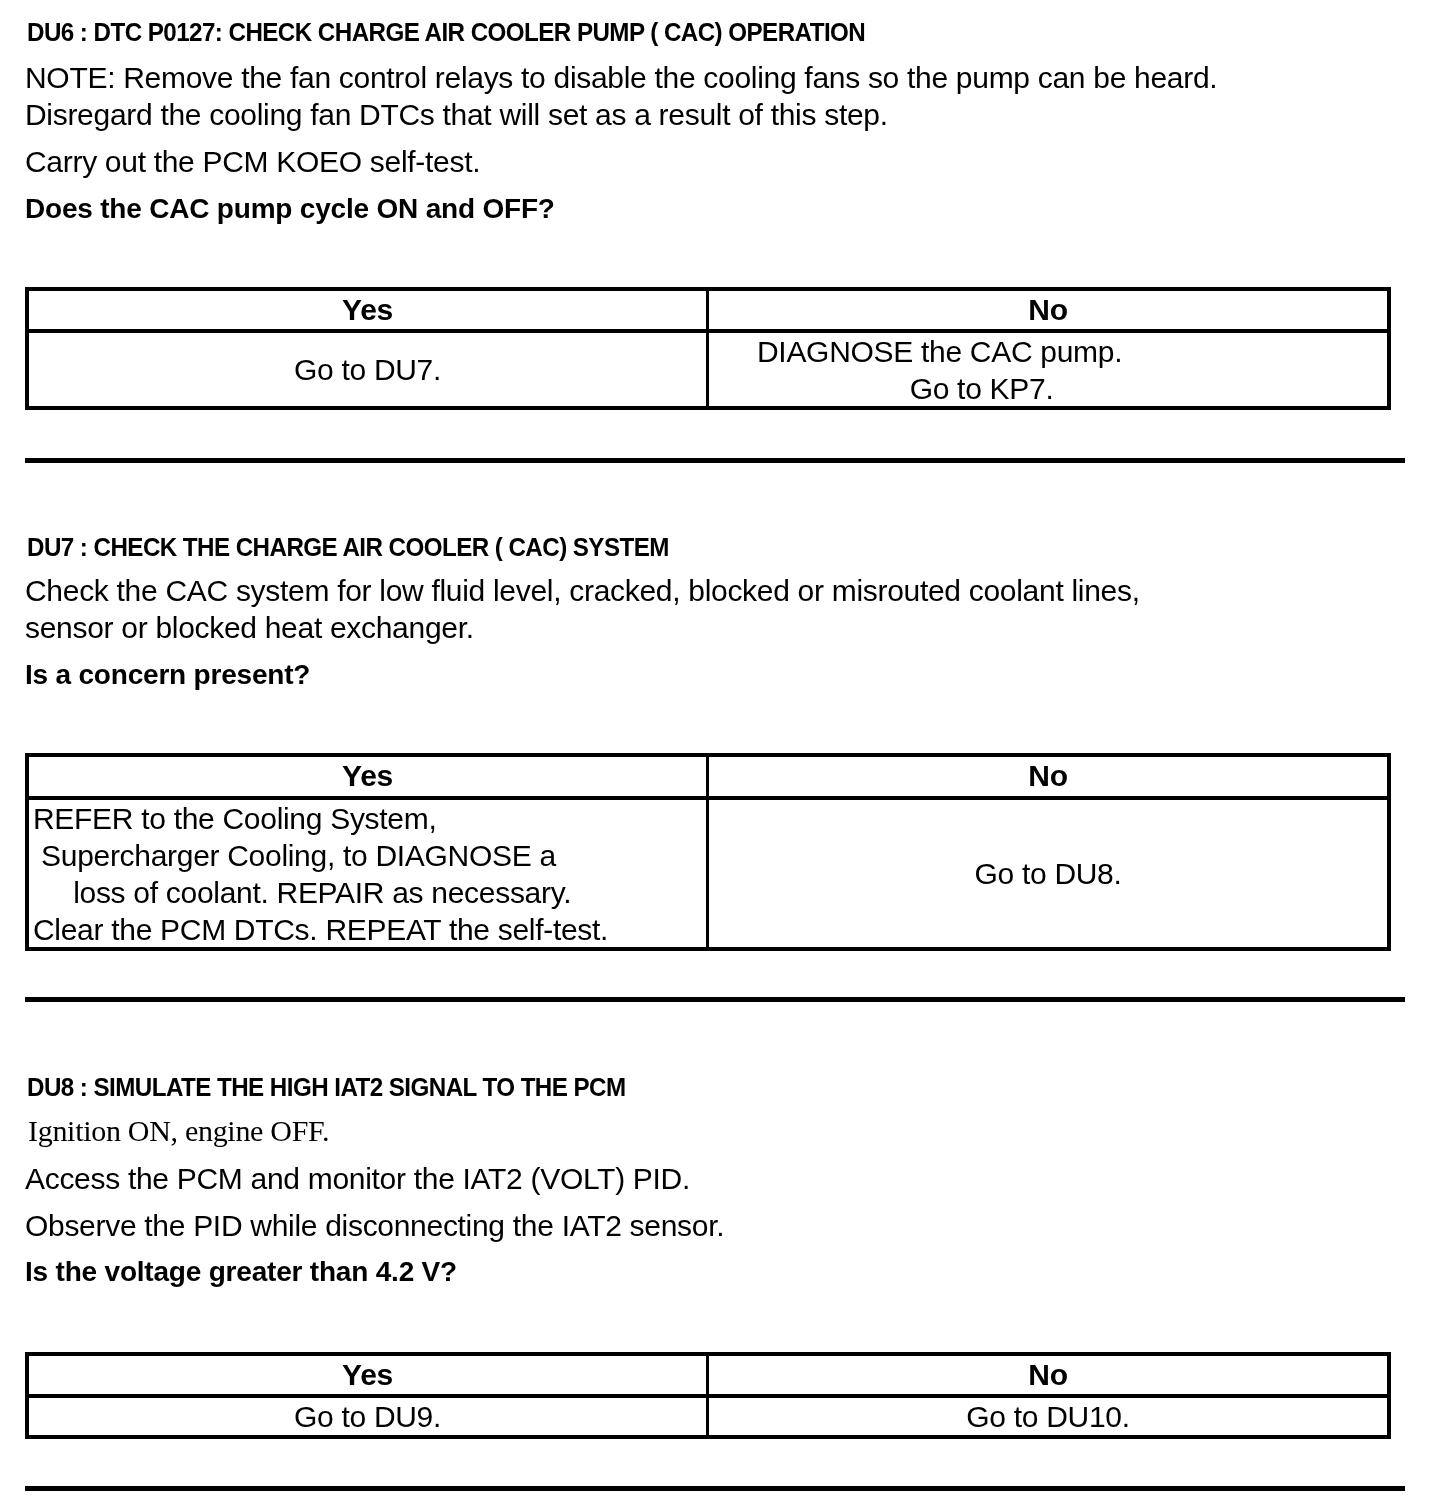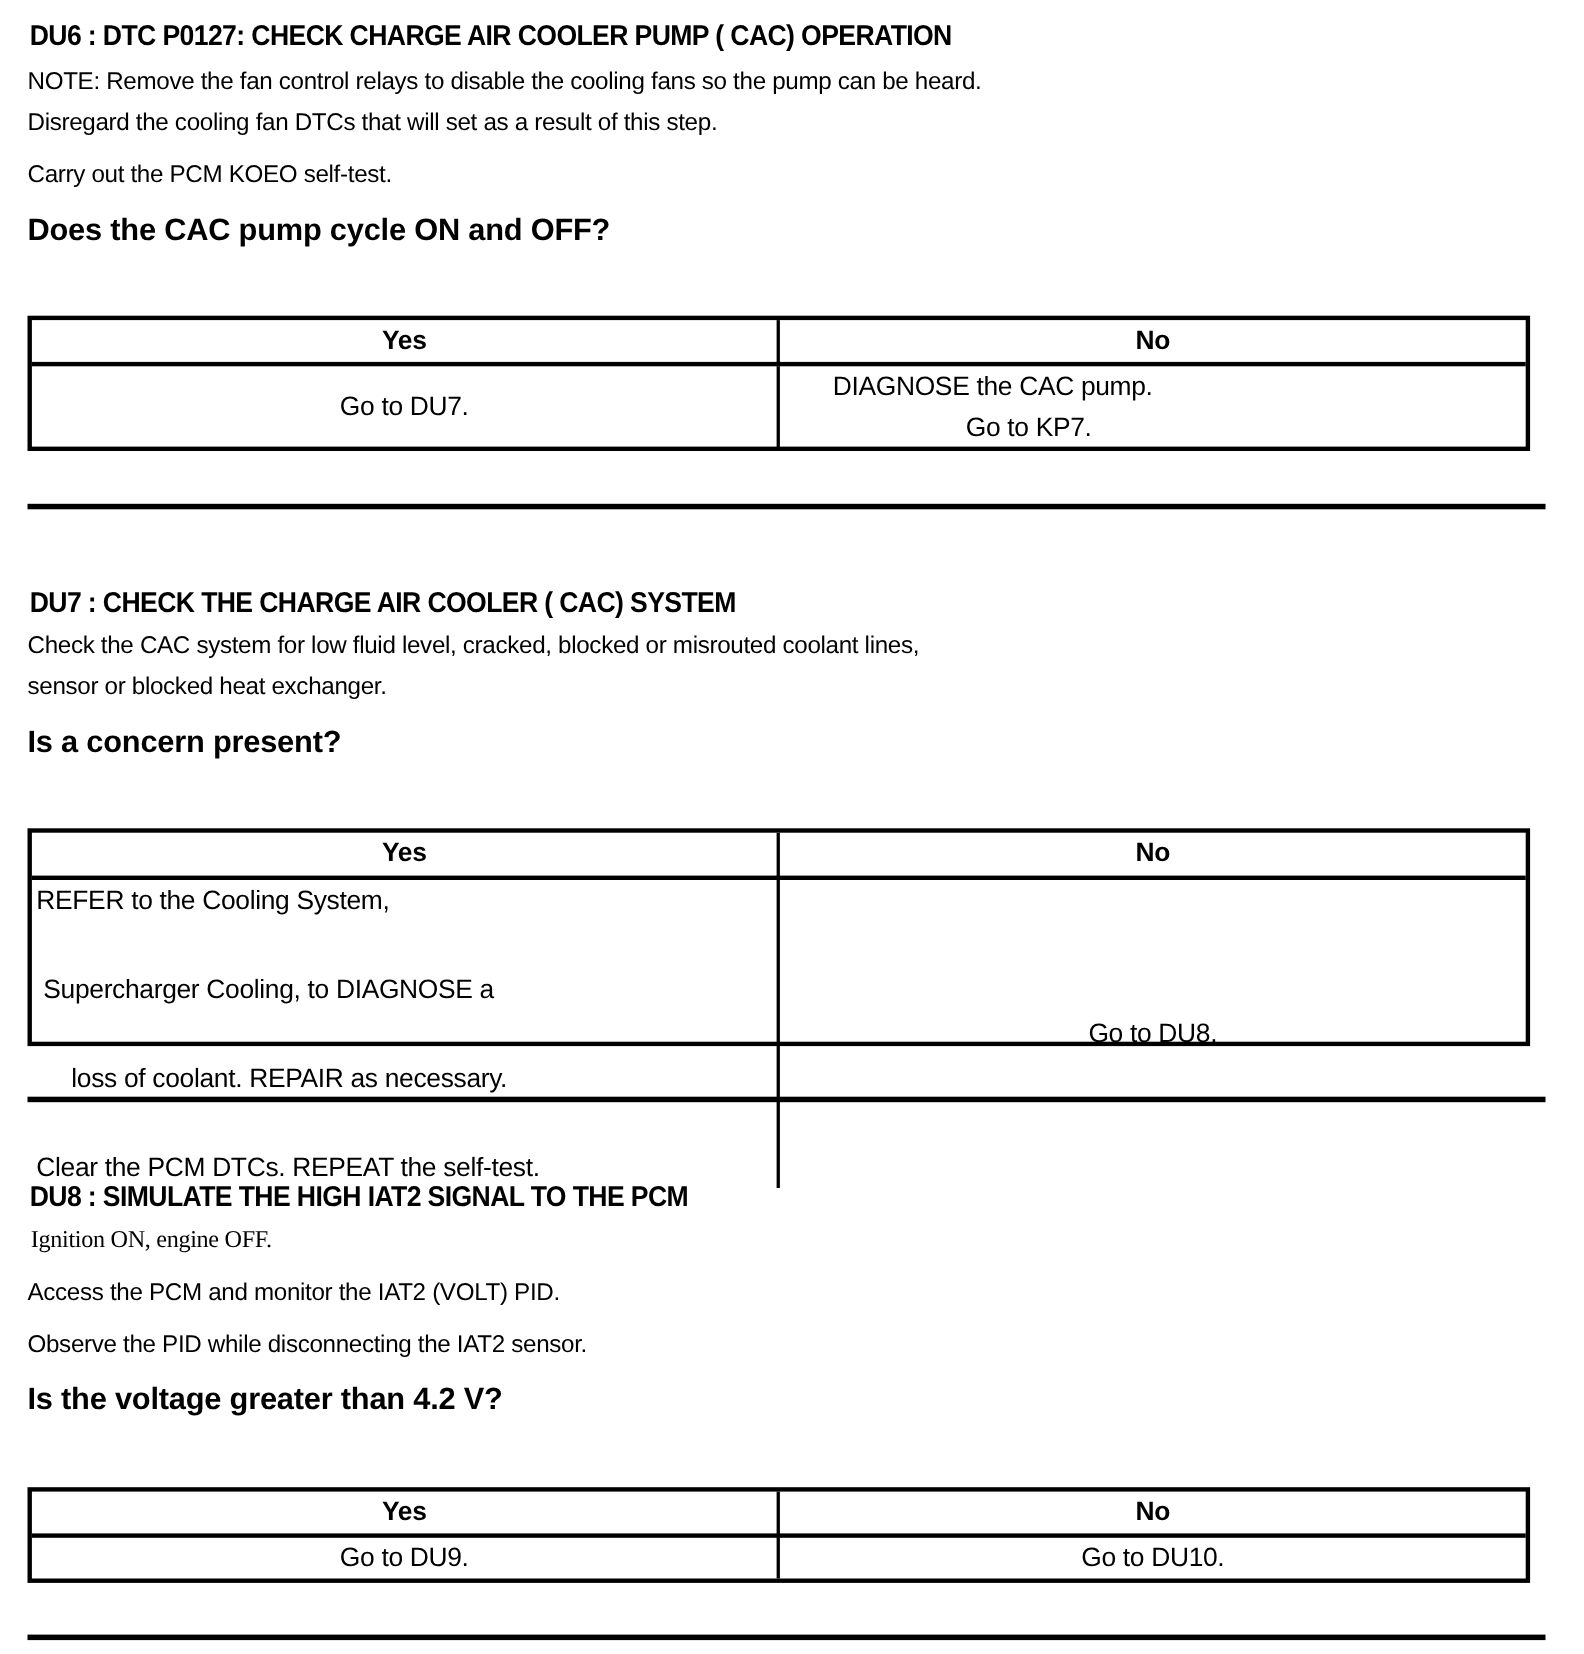--- a/index.html
+++ b/index.html
@@ -2,28 +2,28 @@
 <html><head>
   <meta charset="utf-8">
   <style>
     html, body { margin: 0; padding: 0; background: #ffffff; }
     body {
       width: 1440px; height: 1504px; position: relative; overflow: hidden;
       font-family: "Liberation Sans", sans-serif; color: #000;
     }
     .abs { position: absolute; white-space: nowrap; }
     .title { font-weight: bold; font-size: 26px; letter-spacing: -0.6px; transform: scaleX(0.93); transform-origin: left top; }
-    .para { font-size: 22px; letter-spacing: -0.3px; }
+    .para { font-size: 30px; letter-spacing: -0.3px; }
     .question { font-weight: bold; font-size: 28px; letter-spacing: -0.2px; }
     .tbl {
       position: absolute; left: 25px; width: 1366px;
       border: 4px solid #000; box-sizing: border-box;
       display: grid; grid-template-columns: 680px 1fr;
     }
-    .cell { box-sizing: border-box; font-size: 24px; letter-spacing: -0.3px; }
+    .cell { box-sizing: border-box; font-size: 30px; letter-spacing: -0.3px; }
     .hdr { font-weight: bold; text-align: center; border-bottom: 4px solid #000; line-height: 38px; }
     .hdr.l, .body.l { border-right: 3px solid #000; }
     .body { display: flex; align-items: center; justify-content: center; text-align: center; }
     .rule { position: absolute; left: 25px; width: 1380px; height: 5px; background: #000; }
     .ml { line-height: 37px; text-align: left; white-space: pre; justify-content: flex-start; align-items: flex-start; padding-left: 4px; }
   </style>
 </head>
 <body>
 
 <div class="abs title" style="left:27px;top:17px;">DU6 : DTC P0127: CHECK CHARGE AIR COOLER PUMP ( CAC) OPERATION</div>
@@ -44,21 +44,21 @@
 <div class="rule" style="top:458px;"></div>
 
 <div class="abs title" style="left:27px;top:532px;">DU7 : CHECK THE CHARGE AIR COOLER ( CAC) SYSTEM</div>
 <div class="abs para" style="left:25px;top:574px;">Check the CAC system for low fluid level, cracked, blocked or misrouted coolant lines,</div>
 <div class="abs para" style="left:25px;top:611px;">sensor or blocked heat exchanger.</div>
 <div class="abs question" style="left:25px;top:659px;">Is a concern present?</div>
 
 <div class="tbl" style="top:753px;height:198px;grid-template-rows:43px 1fr;">
   <div class="cell hdr l">Yes</div>
   <div class="cell hdr">No</div>
-  <div class="cell body l ml" style="flex-direction:column;justify-content:center;padding-left:4px;gap:44px;">
+  <div class="cell body l ml" style="flex-direction:column;justify-content:center;padding-left:4px;">
     <div>REFER to the Cooling System,</div>
     <div> Supercharger Cooling, to DIAGNOSE a</div>
     <div>     loss of coolant. REPAIR as necessary.</div>
     <div>Clear the PCM DTCs. REPEAT the self-test.</div>
   </div>
   <div class="cell body">Go to DU8.</div>
 </div>
 <div class="rule" style="top:997px;"></div>
 
 <div class="abs title" style="left:27px;top:1072px;">DU8 : SIMULATE THE HIGH IAT2 SIGNAL TO THE PCM</div>

